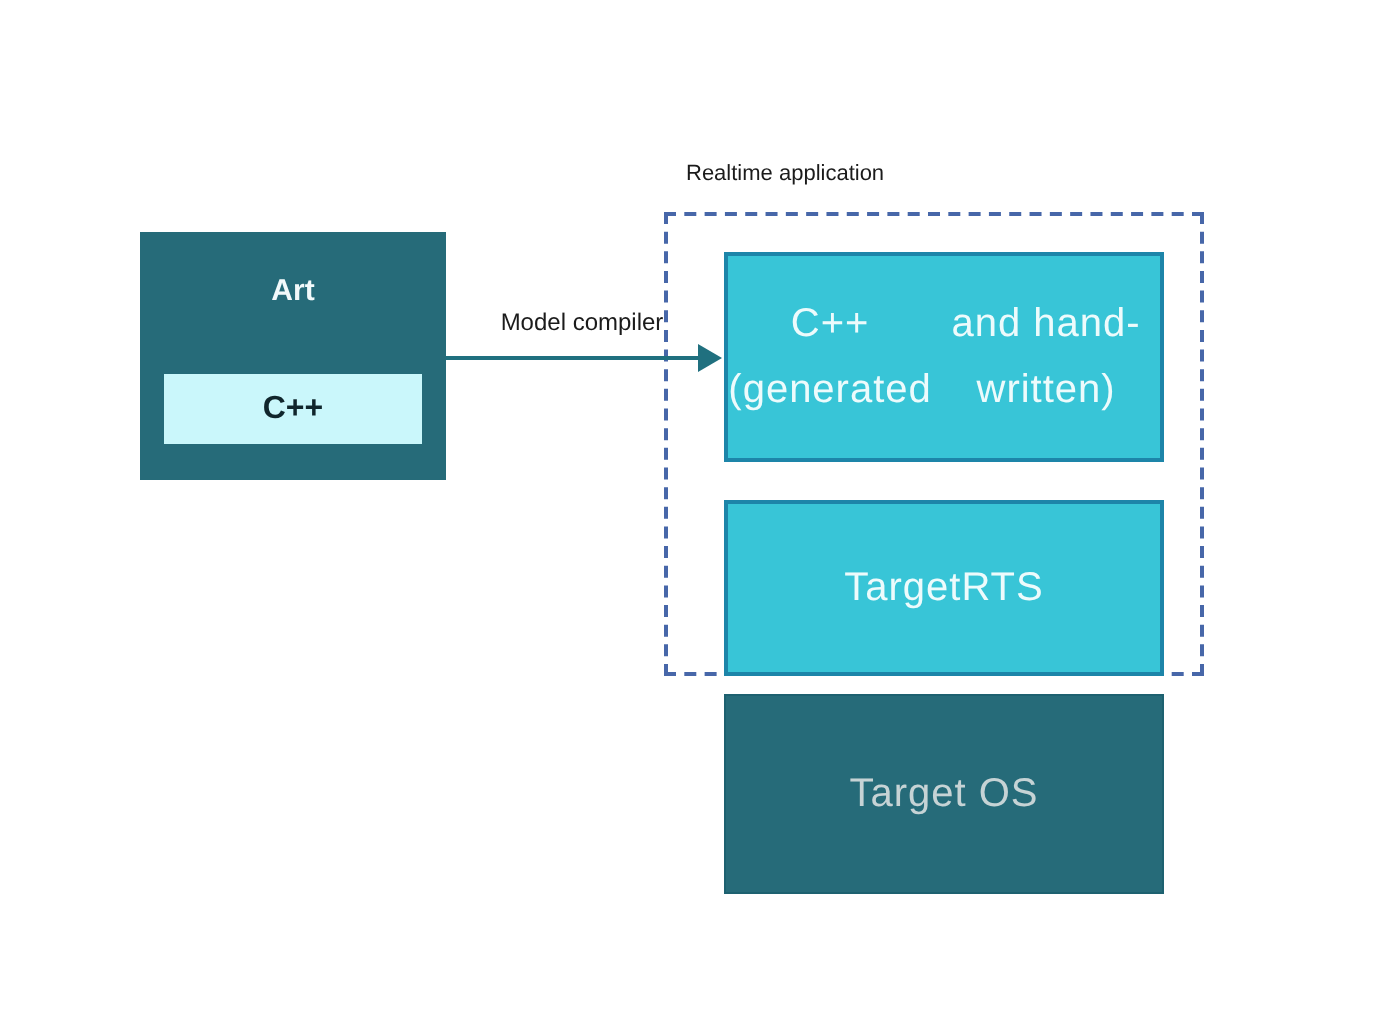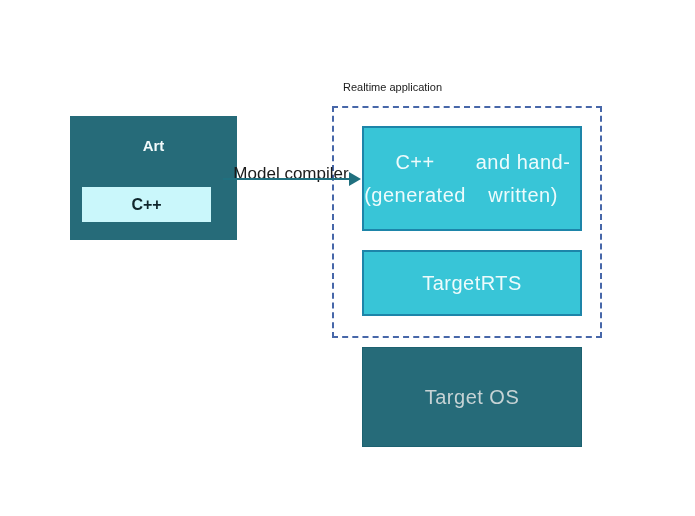--- a/index.html
+++ b/index.html
@@ -11,21 +11,20 @@
     font-family: "Liberation Sans", sans-serif;
     overflow: hidden;
   }
   .abs { position: absolute; }
 
   
   .art-box {
     left: 70px; top: 116px;
     width: 153px; height: 124px;
     background: #266b79;
-    padding-left: 14px;
   }
   .art-title {
     position: absolute;
     left: 0; top: 21px; width: 100%;
     text-align: center;
     color: #f2fafb;
     font-weight: bold;
     font-size: 15px;
   }
   .art-code {
@@ -34,24 +33,24 @@
     width: 129px; height: 35px;
     background: #caf7fb;
     display: flex; align-items: center; justify-content: center;
     color: #10262c;
     font-weight: bold;
     font-size: 16px;
   }
 
   
   .arrow-label {
-    left: 220px; top: 164px;
+    left: 220px; top: 152px;
     width: 142px;
     text-align: center;
-    font-size: 17px;
+    font-size: 12px;
     line-height: 19px;
     color: #1b1b1b;
     z-index: 3;
   }
   .arrow-line {
     left: 223px; top: 178px;
     width: 128px; height: 2px;
     background: #20707f;
     z-index: 3;
   }
@@ -89,21 +88,21 @@
     letter-spacing: 0.5px;
     z-index: 2;
   }
   .gen-box {
     left: 362px; top: 126px;
     width: 220px; height: 105px;
     line-height: 33px;
   }
   .rts-box {
     left: 362px; top: 250px;
-    width: 220px; height: 66px;
+    width: 220px; height: 88px;
   }
 
   
   .platform-box {
     left: 362px; top: 347px;
     width: 220px; height: 100px;
     background: #266b79;
     border: 1px solid #1d6170;
     box-sizing: border-box;
     color: #c6d3d5;

